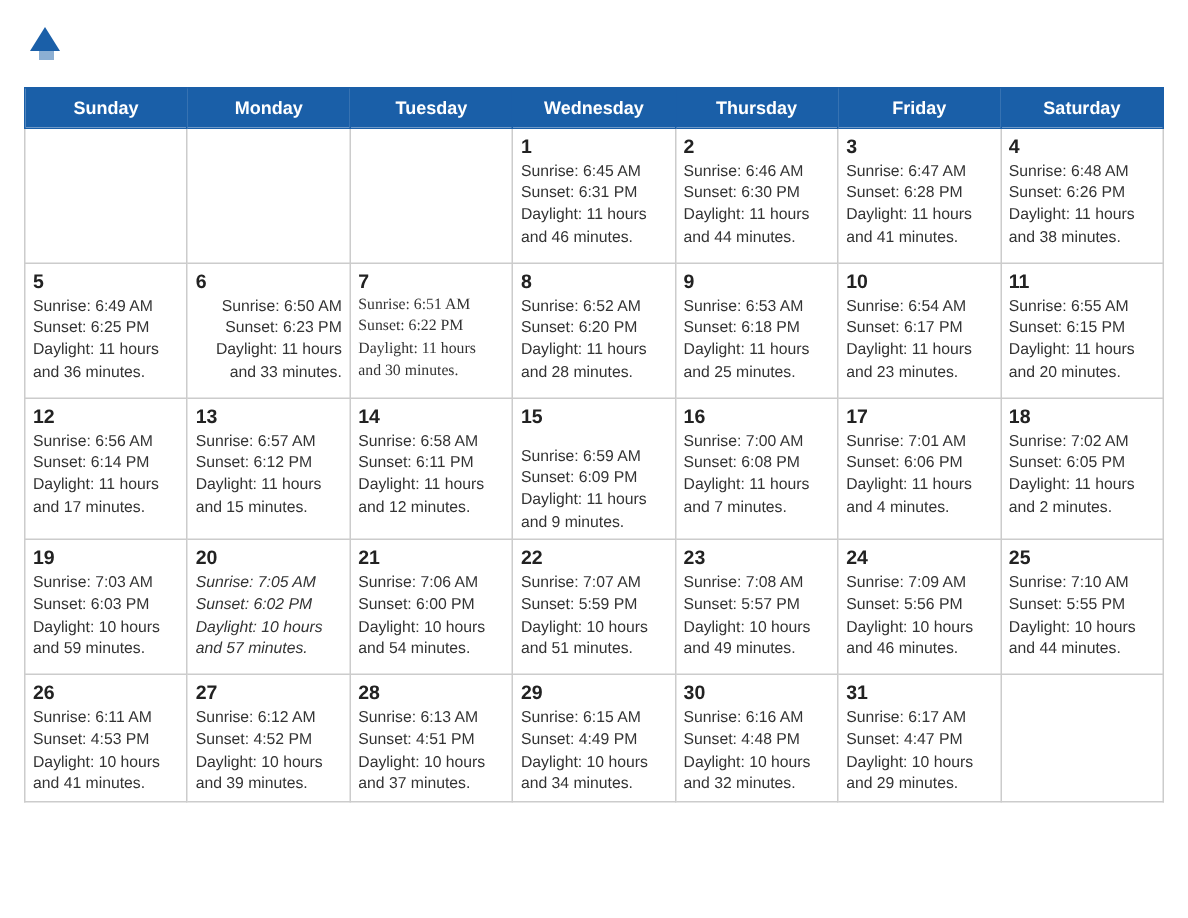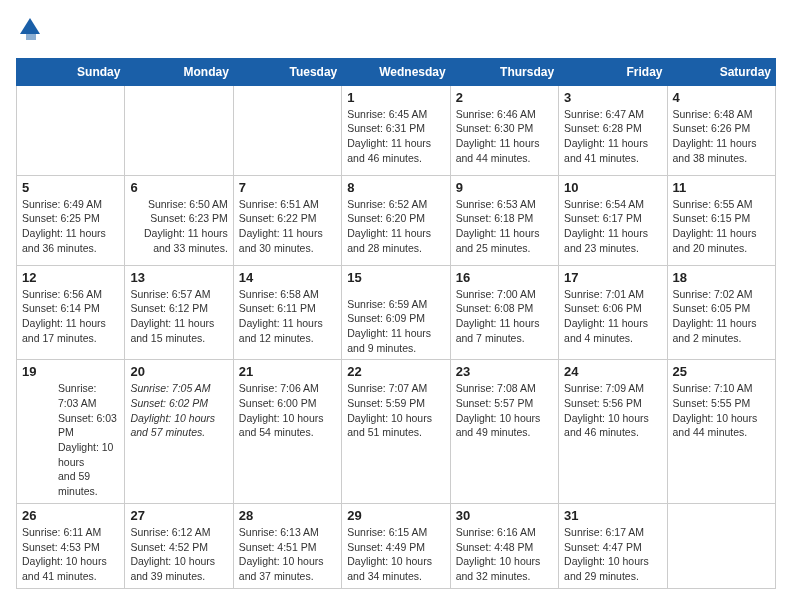--- a/index.html
+++ b/index.html
@@ -46,21 +46,21 @@
     }
     .calendar {
       width: 100%;
       border-collapse: collapse;
       font-size: 11px;
     }
     .calendar th {
       background: #1a5fa8;
       color: #fff;
       padding: 6px 4px;
-      text-align: right;
+      text-align: center;
       font-size: 12px;
       font-weight: bold;
       border: 1px solid #1a5fa8;
     }
     .calendar td {
       border: 1px solid #ccc;
       vertical-align: top;
       padding: 4px 5px;
       width: 108px;
       height: 90px;
@@ -157,21 +157,21 @@
         </td>
         <td>
           <div class="day-num">6</div>
           <div class="day-info" style="white-space: pre-line; text-align: right;">Sunrise: 6:50 AM
 Sunset: 6:23 PM
 Daylight: 11 hours
 and 33 minutes.</div>
         </td>
         <td>
           <div class="day-num">7</div>
-          <div class="day-info" style="white-space: pre-line;">Sunrise: 6:51 AM
+          <div class="day-info" style="white-space: pre-line; font-family: Liberation Serif, serif;">Sunrise: 6:51 AM
 Sunset: 6:22 PM
 Daylight: 11 hours
 and 30 minutes.</div>
         </td>
         <td>
           <div class="day-num">8</div>
           <div class="day-info" style="white-space: pre-line;">Sunrise: 6:52 AM
 Sunset: 6:20 PM
 Daylight: 11 hours
 and 28 minutes.</div>
@@ -245,21 +245,21 @@
           <div class="day-num">18</div>
           <div class="day-info" style="white-space: pre-line;">Sunrise: 7:02 AM
 Sunset: 6:05 PM
 Daylight: 11 hours
 and 2 minutes.</div>
         </td>
       </tr>
       <tr>
         <td>
           <div class="day-num">19</div>
-          <div class="day-info" style="white-space: pre-line; margin-left: 36px;">Sunrise: 7:03 AM
+          <div class="day-info" style="white-space: pre-line;">Sunrise: 7:03 AM
 Sunset: 6:03 PM
 Daylight: 10 hours
 and 59 minutes.</div>
         </td>
         <td>
           <div class="day-num">20</div>
           <div class="day-info" style="white-space: pre-line; font-style: italic;">Sunrise: 7:05 AM
 Sunset: 6:02 PM
 Daylight: 10 hours
 and 57 minutes.</div>

